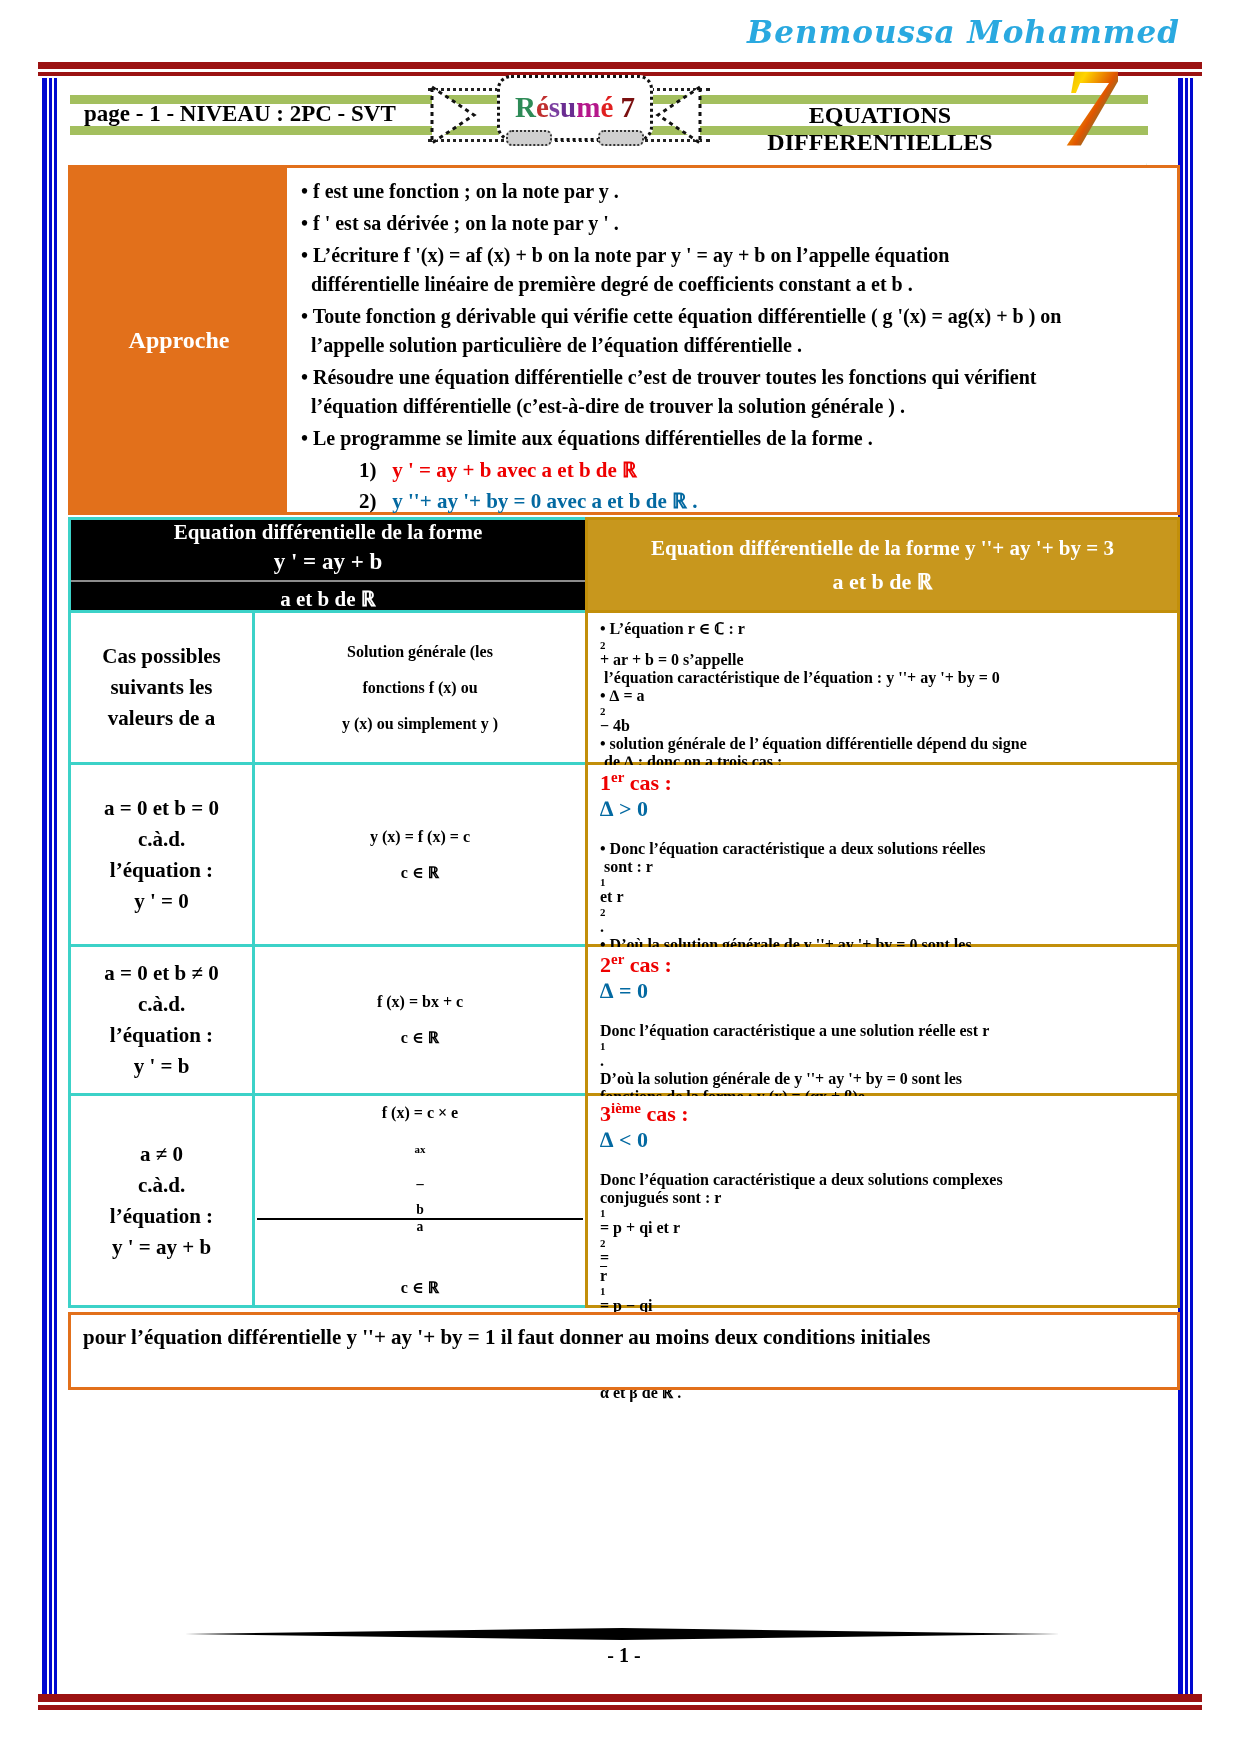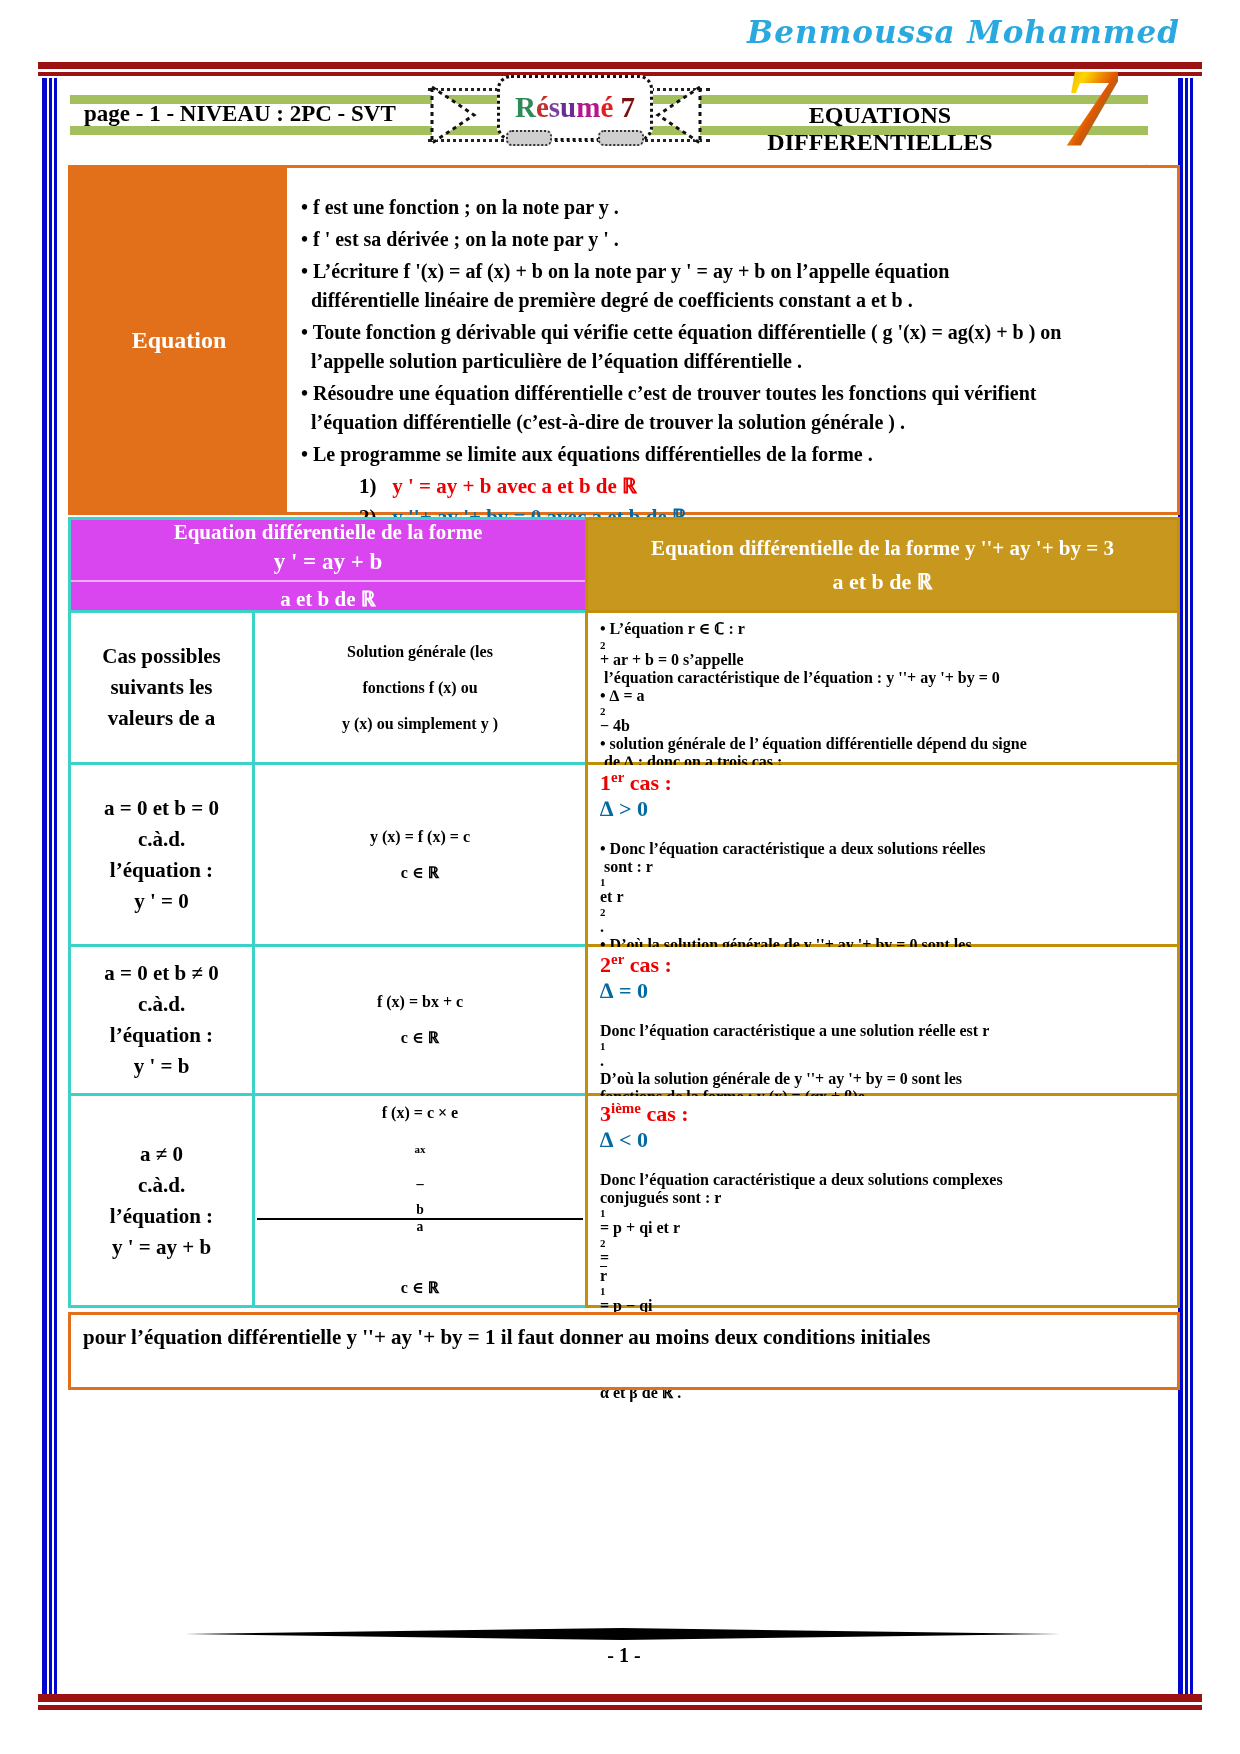--- a/index.html
+++ b/index.html
@@ -38,31 +38,31 @@
         background:linear-gradient(120deg,#c99700,#ffd400 30%,#e05500 55%,#2e8b57 75%,#2277dd);
         -webkit-background-clip:text;background-clip:text;color:transparent;z-index:2;}
   .swoosh{position:absolute;top:158px;left:1096px;width:52px;height:22px;
           border-bottom:4px solid #4BA05A;border-radius:50%;transform:rotate(-18deg);opacity:.8;}
 
   
   .approche{position:absolute;top:165px;left:68px;width:1112px;height:350px;
             border:3px solid #E2701B;display:flex;box-sizing:border-box;}
   .app-left{width:216px;background:#E2701B;color:#fff;display:flex;align-items:center;
             justify-content:center;font-size:24px;}
-  .app-right{flex:1;padding:22px 10px 2px 14px;background:#fff;}
+  .app-right{flex:1;padding:6px 10px 2px 14px;background:#fff;}
   .abullet{font-size:20px;line-height:29px;margin:3px 0;}
   .anum{font-size:21px;line-height:28px;margin:3px 0 3px 58px;}
   .red{color:#EE0000;} .blue{color:#0369a1;}
 
   
   .gtable{position:absolute;top:517px;left:68px;width:1112px;display:grid;
           grid-template-columns:187px 330px 595px;
           grid-template-rows:96px 152px 182px 149px 212px;box-sizing:border-box;}
   .cell{box-sizing:border-box;display:flex;flex-direction:column;justify-content:center;}
-  .hl{grid-column:1/3;background:#d946ef;color:#fff;text-align:center;
+  .hl{grid-column:1/3;background:#000000;color:#fff;text-align:center;
       border:3px solid #3CD2C8;border-right:none;}
   .hr{background:#C8971D;color:#fff;text-align:center;border:3px solid #C28F0A;}
   .hl .l1{font-size:21px;line-height:30px;}
   .hl .l2{font-size:23px;line-height:30px;}
   .hl .l3{font-size:21px;line-height:30px;border-top:2px solid rgba(255,255,255,.55);margin-top:3px;padding-top:2px;}
   .hr .l1{font-size:21px;line-height:34px;}
   .hr .l2{font-size:22px;line-height:34px;}
   .c1{border-left:3px solid #3CD2C8;border-right:3px solid #3CD2C8;border-bottom:3px solid #3CD2C8;
       text-align:center;font-size:21px;line-height:31px;background:#fff;}
   .c2{border-bottom:3px solid #3CD2C8;text-align:center;font-size:16px;line-height:36px;background:#fff;}
@@ -114,21 +114,21 @@
   <svg class="chev l" width="52" height="62">
     <polygon points="48,3 6,31 48,59" fill="#fff" stroke="#111" stroke-width="3" stroke-dasharray="4 4"></polygon>
   </svg>
 
   <div class="title">EQUATIONS DIFFERENTIELLES</div>
   <div class="orn7">7</div>
   <div class="swoosh"></div>
 
   <div class="approche">
     <div class="app-left">
-      <span>Equation</span>
+      <span>Approche</span>
     </div>
     <div class="app-right">
       <div class="abullet">•  f  est une fonction ; on la note par y .</div>
       <div class="abullet">•  f ' est sa dérivée ; on la note par  y ' .</div>
       <div class="abullet">•  L’écriture  f '(x) = af (x) + b  on la note par  y ' = ay + b  on l’appelle équation<br>&nbsp;&nbsp;différentielle linéaire de première degré de coefficients constant a et b .</div>
       <div class="abullet">•  Toute fonction g dérivable qui vérifie cette équation différentielle ( g '(x) = ag(x) + b ) on<br>&nbsp;&nbsp;l’appelle solution particulière de l’équation différentielle .</div>
       <div class="abullet">•  Résoudre une équation différentielle c’est de trouver toutes les fonctions qui vérifient<br>&nbsp;&nbsp;l’équation différentielle (c’est-à-dire de trouver la solution générale ) .</div>
       <div class="abullet">•  Le programme se limite aux équations différentielles de la forme .</div>
       <div class="anum">1)&nbsp;&nbsp;&nbsp;<span class="red">y ' = ay + b  avec a et b de  ℝ</span></div>
       <div class="anum">2)&nbsp;&nbsp;&nbsp;<span class="blue">y ''+ ay '+ by = 0  avec a et b de  ℝ  .</span></div>

